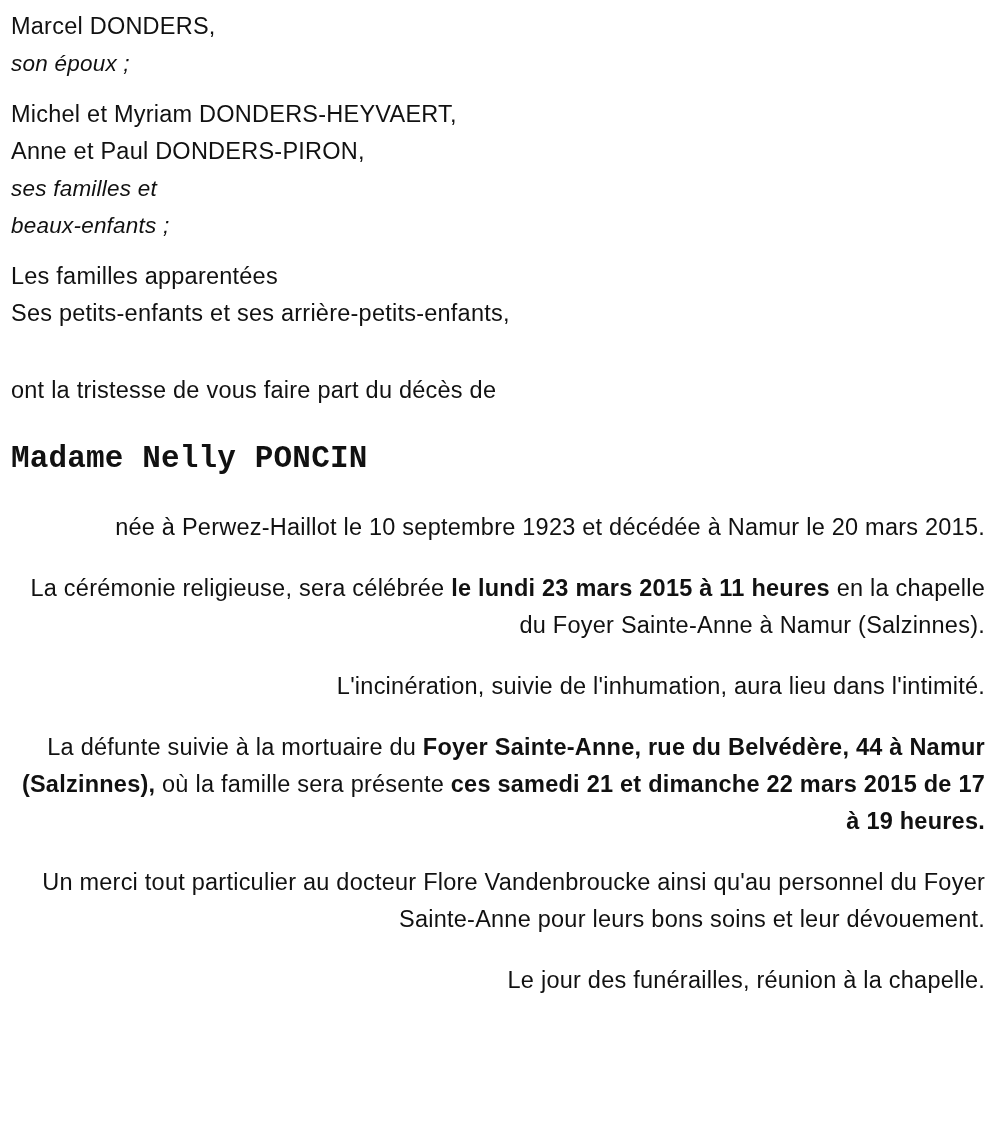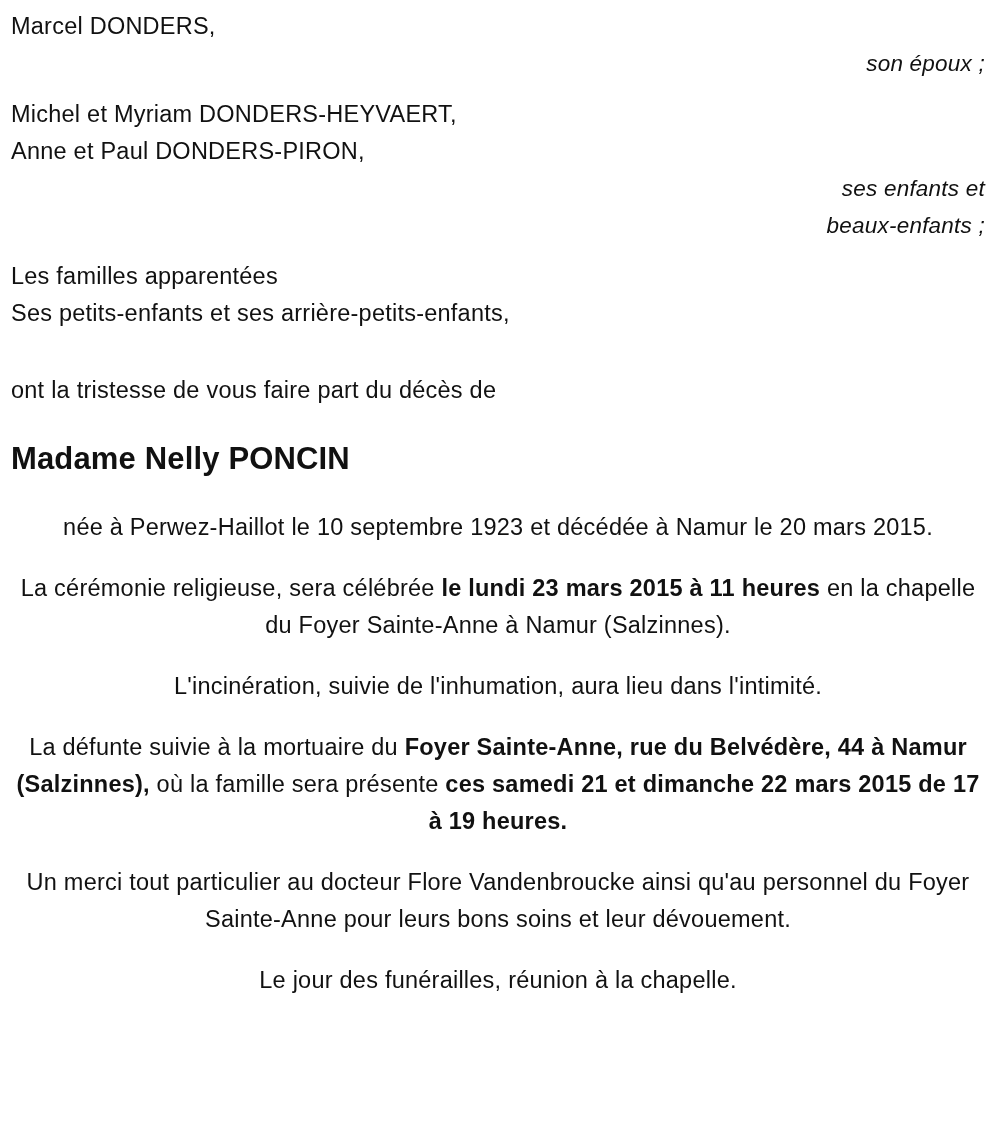--- a/index.html
+++ b/index.html
@@ -25,59 +25,60 @@
   .line {
     font-size: 23.5px;
     line-height: 37px;
     letter-spacing: 0.01em;
     white-space: pre-wrap;
   }
   .para {
     font-size: 23.5px;
     line-height: 37px;
     letter-spacing: 0.01em;
-    text-align: center;
+    text-align: right;
     margin: 0;
   }
   .relation {
     font-style: italic;
     font-size: 22.5px;
     line-height: 37px;
-    text-align: right;
+    text-align: left;
     letter-spacing: 0.01em;
     white-space: pre;
   }
   .gap-sm { height: 14px; }
   .gap-lg { height: 30px; }
   .gap-xl { height: 40px; }
   .deceased-name {
     font-size: 31px;
     font-weight: bold;
     line-height: 40px;
     letter-spacing: 0.005em;
     margin: 0;
     white-space: pre;
+    font-family: Liberation Mono, monospace;
   }
   .b { font-weight: bold; }
   .para + .para { margin-top: 24px; }
 </style>
 </head>
 <body>
 
 <div class="notice">
 
   <div class="line">Marcel DONDERS,</div>
   <div class="relation">son époux ;</div>
 
   <div class="gap-sm"></div>
 
   <div class="line">Michel et Myriam DONDERS-HEYVAERT,</div>
   <div class="line">Anne et Paul DONDERS-PIRON,</div>
 
-  <div class="relation">ses enfants et</div>
+  <div class="relation">ses familles et</div>
   <div class="relation">beaux-enfants ;</div>
 
   <div class="gap-sm"></div>
 
   <div class="line">Les familles apparentées</div>
   <div class="line">Ses petits-enfants et ses arrière-petits-enfants,</div>
 
   <div class="gap-xl"></div>
 
   <div class="line">ont la tristesse de vous faire part du décès de</div>

